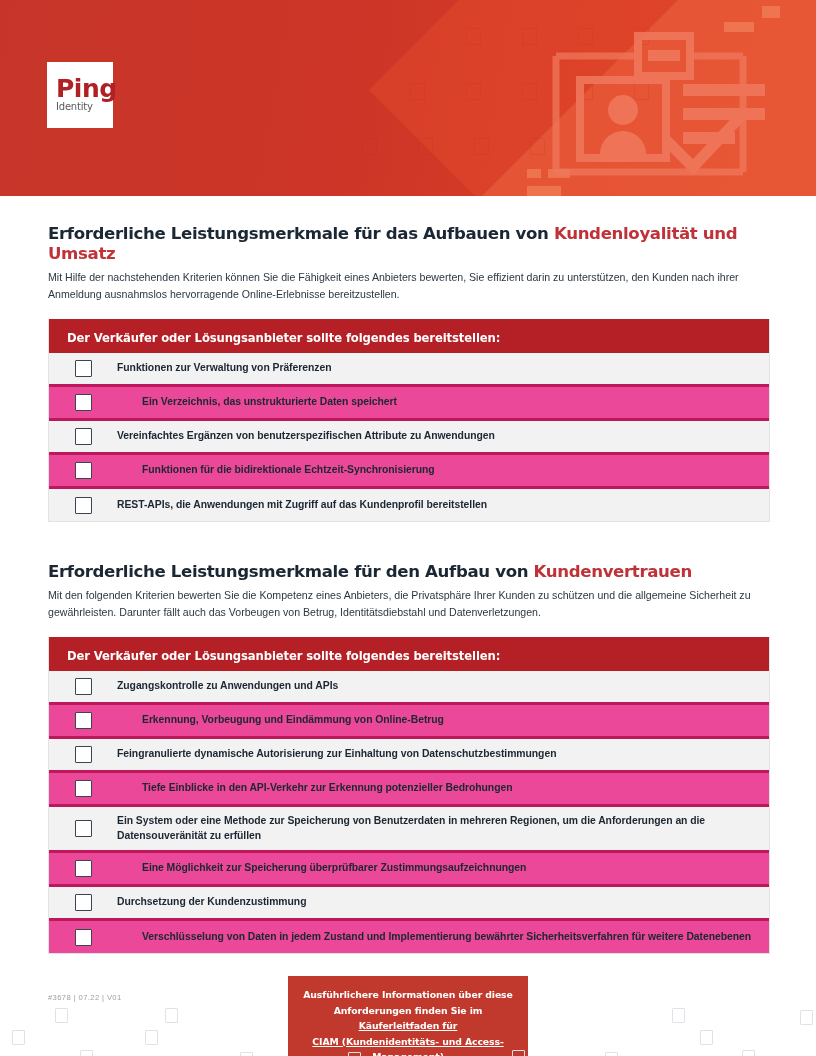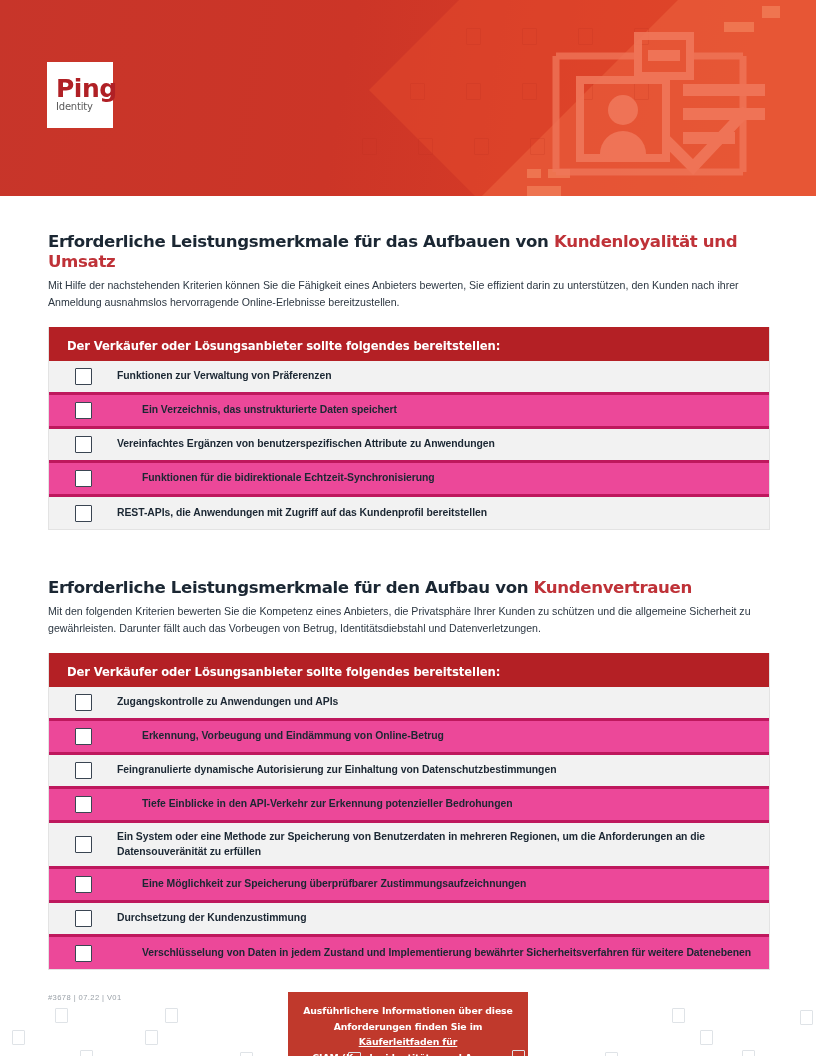--- a/index.html
+++ b/index.html
@@ -117,21 +117,21 @@
 
   
   .content {
     position: relative;
     padding: 0 48px;
     box-sizing: border-box;
     width: 816px;
   }
 
   .section {
-    margin-top: 8px;
+    margin-top: 0;
   }
   .sec1 { padding-top: 28px; }
   .sec2 { padding-top: 40px; }
 
   h2.sec-title {
     font-family: "DejaVu Sans", sans-serif;
     font-size: 16.6px;
     font-weight: bold;
     color: #1b2733;
     margin: 0 0 5px 0;

